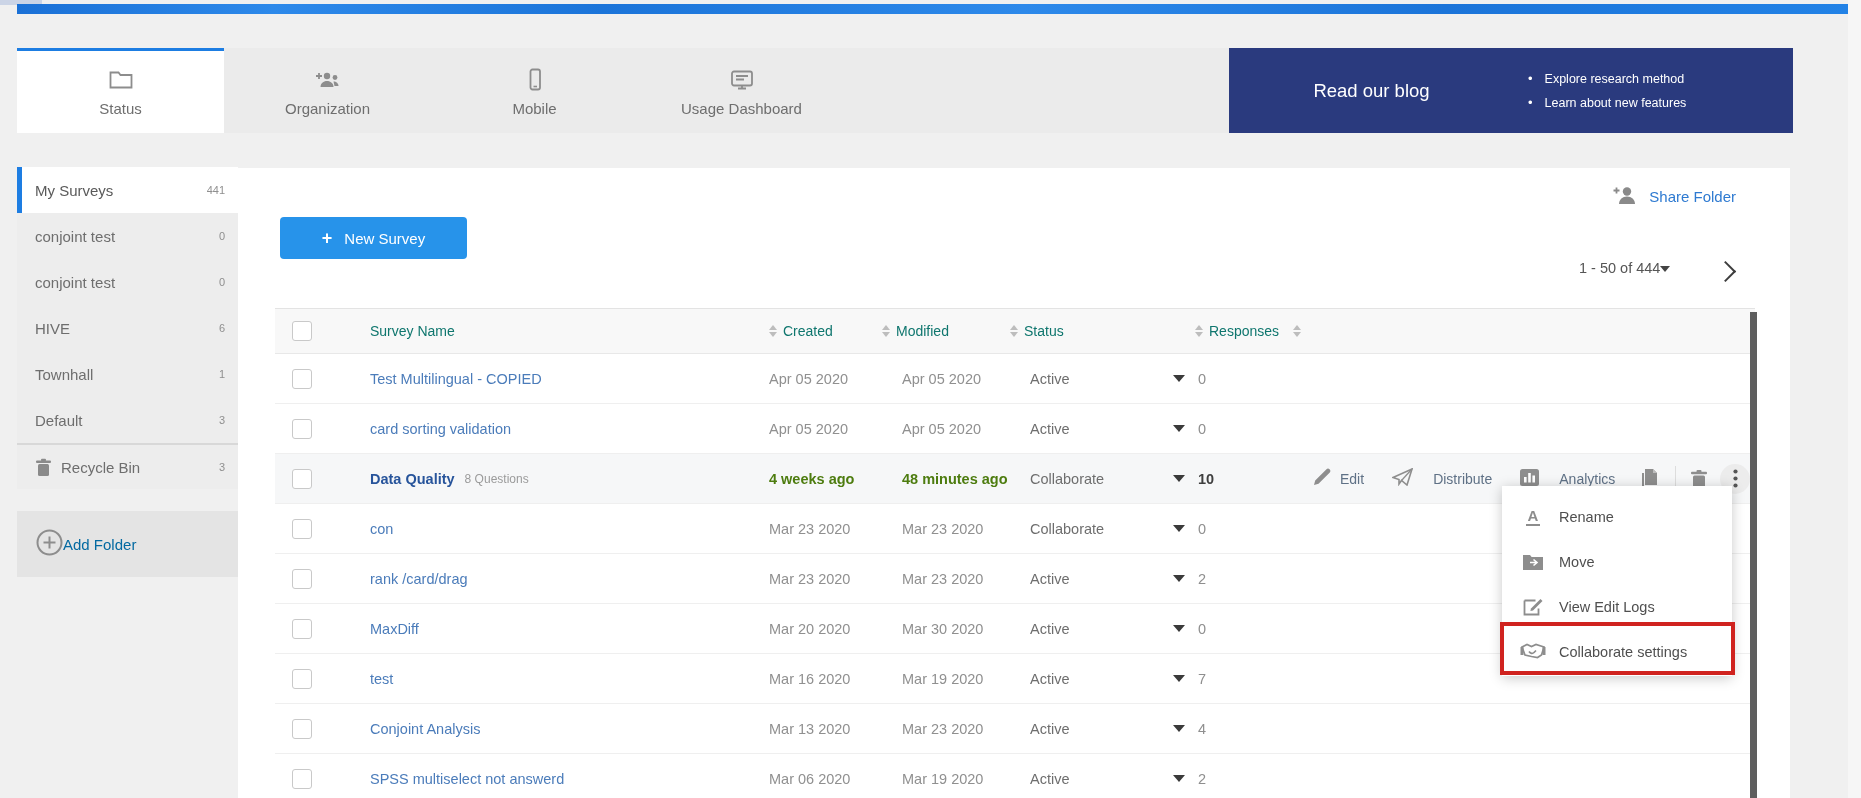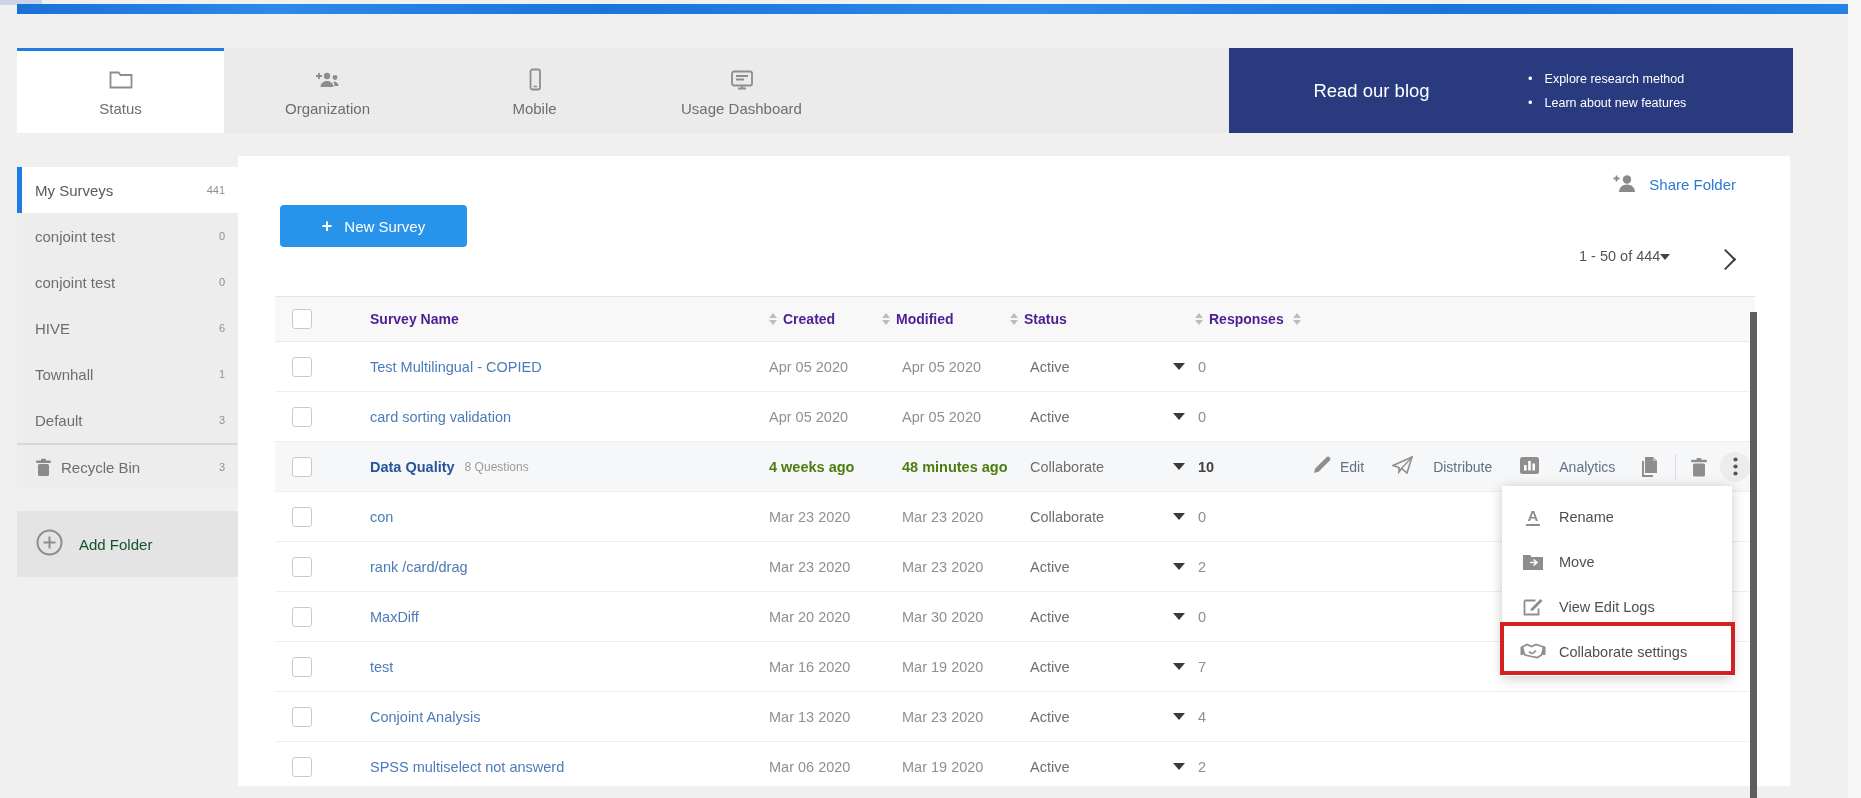--- a/index.html
+++ b/index.html
@@ -28,42 +28,42 @@
   .side-item{height:46px;box-sizing:border-box;background:#ededed;display:flex;align-items:center;
              padding:0 13px 0 18px;font-size:15px;color:#6e6e6e;position:relative;cursor:pointer;}
   .side-item.active{background:#fff;color:#5a5a5a;}
   .side-item.active::before{content:"";position:absolute;left:0;top:0;bottom:0;width:5px;background:#1d7de2;}
   .side-item.divided{border-top:2px solid #d8d8d8;}
   .side-item.muted{color:#9b9b9b;}
   .s-label{flex:1;white-space:nowrap;overflow:hidden;}
   .s-count{font-size:11px;color:#8f8f8f;}
   .s-icon{margin-right:9px;display:flex;}
   .add-folder{margin-top:22px;height:66px;background:#e4e4e4;display:flex;align-items:center;
-              padding-left:19px;gap:16px;color:#14532d;font-size:15px;cursor:pointer;}
-
-  
-  .main{position:absolute;left:238px;top:156px;width:1552px;height:630px;background:#fff;}
+              padding-left:19px;gap:0;color:#0369a1;font-size:15px;cursor:pointer;}
+
+  
+  .main{position:absolute;left:238px;top:168px;width:1552px;height:630px;background:#fff;}
   .share{position:absolute;top:16px;right:54px;display:flex;align-items:center;gap:11px;
          color:#2e7ad1;font-size:15px;cursor:pointer;}
   .btn-new{position:absolute;left:42px;top:49px;width:187px;height:42px;background:#2793ea;border:none;
            border-radius:4px;color:#fff;font-size:15px;display:flex;align-items:center;justify-content:center;
            gap:12px;cursor:pointer;font-family:inherit;}
   .btn-new .plus{font-size:18px;font-weight:bold;}
   .pager{position:absolute;top:92px;left:1341px;display:flex;align-items:center;
          color:#555;font-size:14.5px;cursor:pointer;}
   .pager-caret{width:0;height:0;border-left:5px solid transparent;border-right:5px solid transparent;
                border-top:6px solid #444;margin-top:2px;}
   .pager-next{position:absolute;top:96px;left:1480px;width:13px;height:13px;border-top:2.5px solid #3d3d3d;
               border-right:2.5px solid #3d3d3d;transform:rotate(45deg);cursor:pointer;}
 
   
   .table{position:absolute;left:37px;top:140px;width:1480px;}
   .grid{display:grid;grid-template-columns:75px 399px 133px 128px 135px 50px 118px 1fr;align-items:center;}
   .thead{height:44px;background:#f8f8f8;border-top:1px solid #e3e3e3;border-bottom:1px solid #e8e8e8;
-         color:#4c1d95;font-weight:bold;font-size:14px;}
+         color:#0f766e;font-weight:normal;font-size:14px;}
   .row{height:49px;border-bottom:1px solid #efefef;font-size:14.5px;}
   .row.hl{background:#f6f7f8;}
   .cell{display:flex;align-items:center;}
   .c-cb{padding-left:17px;}
   .cb{width:18px;height:18px;border:1px solid #c9c9c9;border-radius:3px;background:#fff;cursor:pointer;}
   .c-name{padding-left:20px;}
   .name-link{color:#4b7cba;text-decoration:none;}
   .row.hl .name-link{font-weight:bold;color:#27549b;}
   .c-badge{font-size:12px;color:#9b9b9b;margin-left:10px;}
   .c-created,.c-modified{padding-left:20px;color:#909090;}

